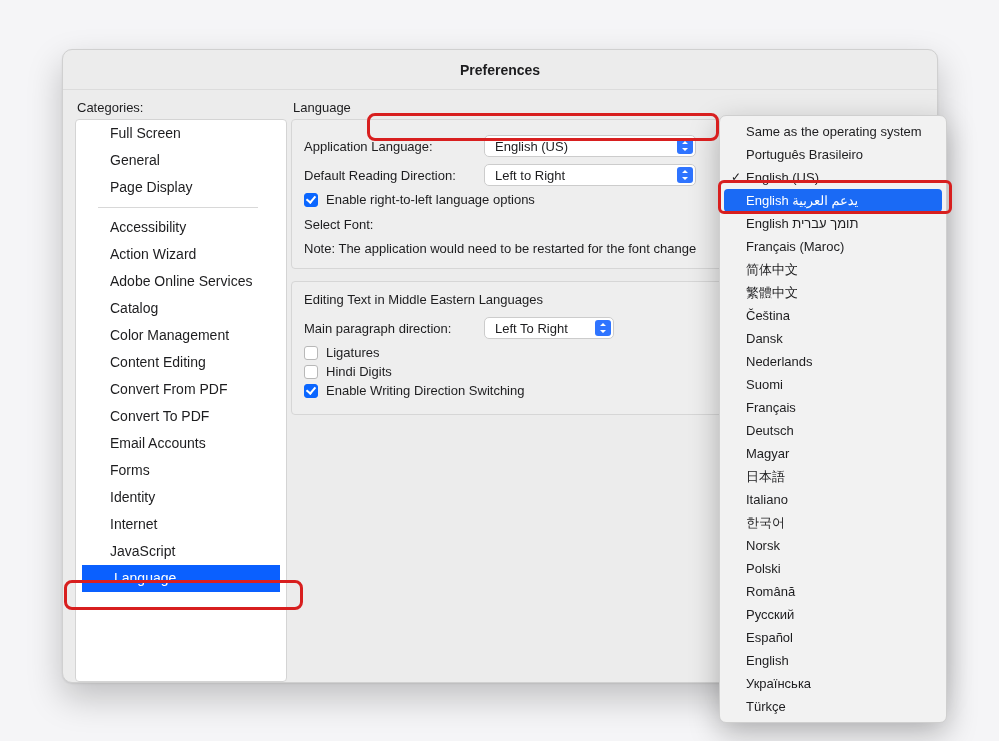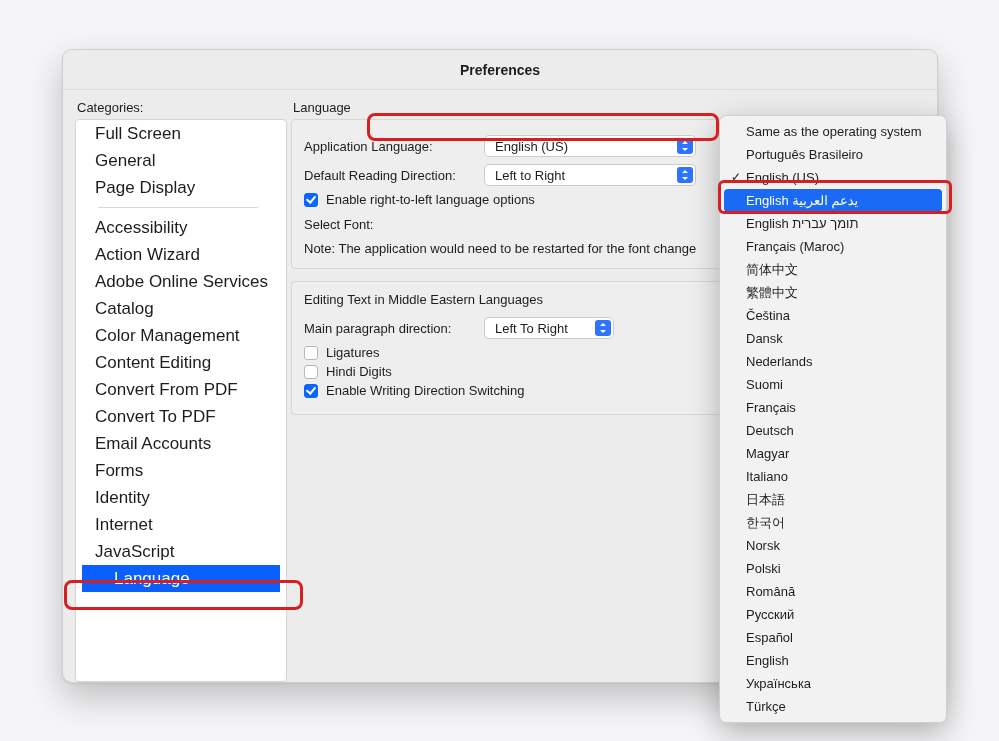--- a/index.html
+++ b/index.html
@@ -55,23 +55,23 @@
   }
   .catlist {
     flex: 1;
     background: #fff;
     border: 1px solid #d4d4d4;
     border-radius: 4px;
     overflow: hidden;
     position: relative;
   }
   .catlist .item {
-    padding: 5px 0 5px 19px;
+    padding: 5px 0 5px 34px;
     cursor: default;
-    font-size: 17px;
+    font-size: 14px;
     line-height: 17px;
   }
   .catlist .sep {
     margin: 6px 28px 6px 22px;
     border-top: 1px solid #d8d8d8;
   }
   .catlist .item.selected {
     background: #0a60ff;
     color: #fff;
     margin-left: 6px;
@@ -329,22 +329,22 @@
     <div class="mi"><span>Français (Maroc)</span></div>
     <div class="mi"><span>简体中文</span></div>
     <div class="mi"><span>繁體中文</span></div>
     <div class="mi"><span>Čeština</span></div>
     <div class="mi"><span>Dansk</span></div>
     <div class="mi"><span>Nederlands</span></div>
     <div class="mi"><span>Suomi</span></div>
     <div class="mi"><span>Français</span></div>
     <div class="mi"><span>Deutsch</span></div>
     <div class="mi"><span>Magyar</span></div>
+    <div class="mi"><span>日本語</span></div>
     <div class="mi"><span>Italiano</span></div>
-    <div class="mi"><span>日本語</span></div>
     <div class="mi"><span>한국어</span></div>
     <div class="mi"><span>Norsk</span></div>
     <div class="mi"><span>Polski</span></div>
     <div class="mi"><span>Română</span></div>
     <div class="mi"><span>Русский</span></div>
     <div class="mi"><span>Español</span></div>
     <div class="mi"><span>English</span></div>
     <div class="mi"><span>Українська</span></div>
     <div class="mi"><span>Türkçe</span></div>
   </div>

